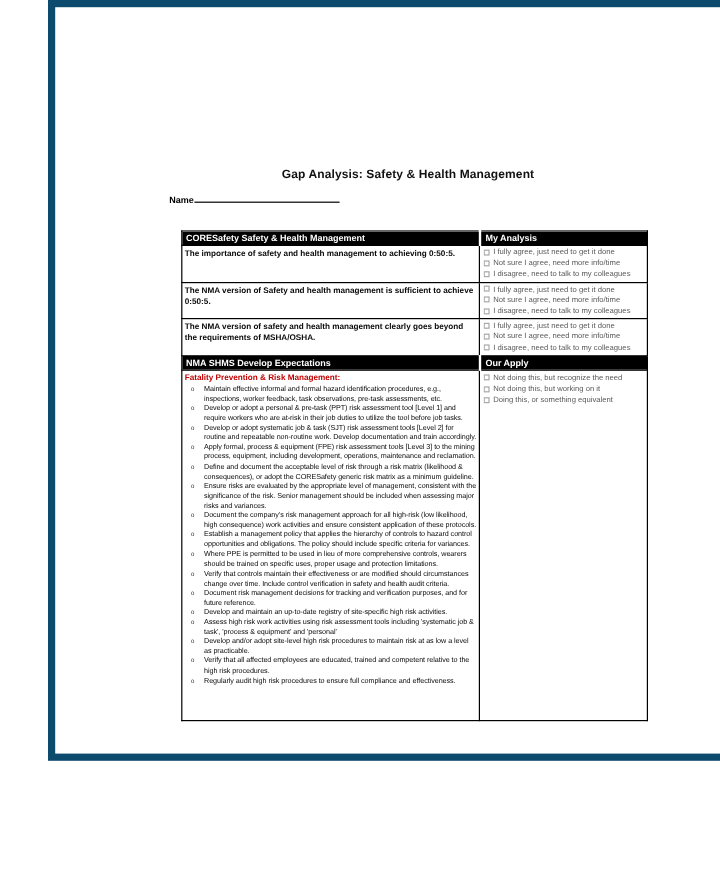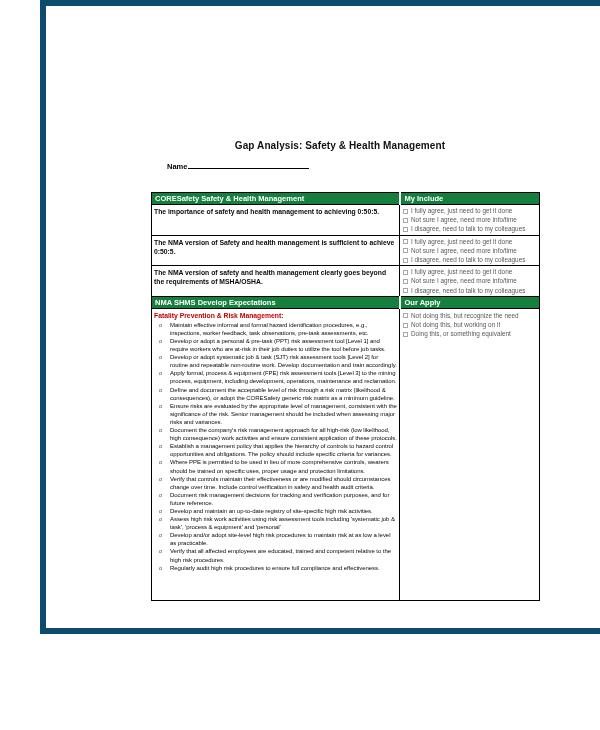--- a/index.html
+++ b/index.html
@@ -8,35 +8,35 @@
   .page {
     position:absolute; left:0; top:0; width:600px; height:634px;
     background:#ffffff; border:6px solid #0c4a6e;margin-left:40px;
   }
   .doc-title {
     position:absolute; top:134px; left:0; width:100%;
     text-align:center; font-size:10px; font-weight:bold; color:#111;
     letter-spacing:0.1px;
   }
   .name-row {
-    position:absolute; top:156px; left:121px; font-size:7.5px; font-weight:bold;
+    position:absolute; top:156px; left:95px; font-size:7.5px; font-weight:bold;
   }
   .name-line {
     display:inline-block; width:121px; height:7px;
     border-bottom:1px solid #000; margin-left:1px;
   }
   table.gap {
     position:absolute; top:186px; left:105px; width:388px;
     border-collapse:collapse; table-layout:fixed;
   }
   table.gap td { border:1px solid #000; vertical-align:top; }
   col.left-col { width:248px; }
   col.right-col { width:140px; }
   td.hdr {
-    background:#15803d; color:#fff; font-weight:bold; font-size:7.5px;
+    background:#000000; color:#fff; font-weight:bold; font-size:7.5px;
     line-height:11px; padding:0 12px 0 3px; white-space:nowrap; overflow:hidden;
   }
   td.hdr-right { border-left:2px solid #fff !important; padding-left:4px; }
   td.stmt {
     font-size:6.8px; font-weight:bold; line-height:9px;
     padding:2px 4px 1px 2px; color:#0a0a0a;
   }
   td.opts { padding:1px 0 1px 3px; }
   .opt {
     font-size:6.4px; line-height:9.2px; color:#595959;
@@ -77,21 +77,21 @@
 
   <table class="gap">
     <colgroup>
         <col class="left-col">
         <col class="right-col">
       </colgroup>
 
     <tbody>
         <tr>
       <td class="hdr">CORESafety Safety &amp; Health Management</td>
-      <td class="hdr hdr-right">My Include</td>
+      <td class="hdr hdr-right">My Analysis</td>
     </tr>
 
     <tr>
       <td class="stmt">The importance of safety and health management to achieving 0:50:5.</td>
       <td class="opts">
         <div class="opt"><span class="cb"></span><span>I fully agree, just need to get it done</span></div>
         <div class="opt"><span class="cb"></span><span>Not sure I agree, need more info/time</span></div>
         <div class="opt"><span class="cb"></span><span>I disagree, need to talk to my colleagues</span></div>
       </td>
     </tr>

